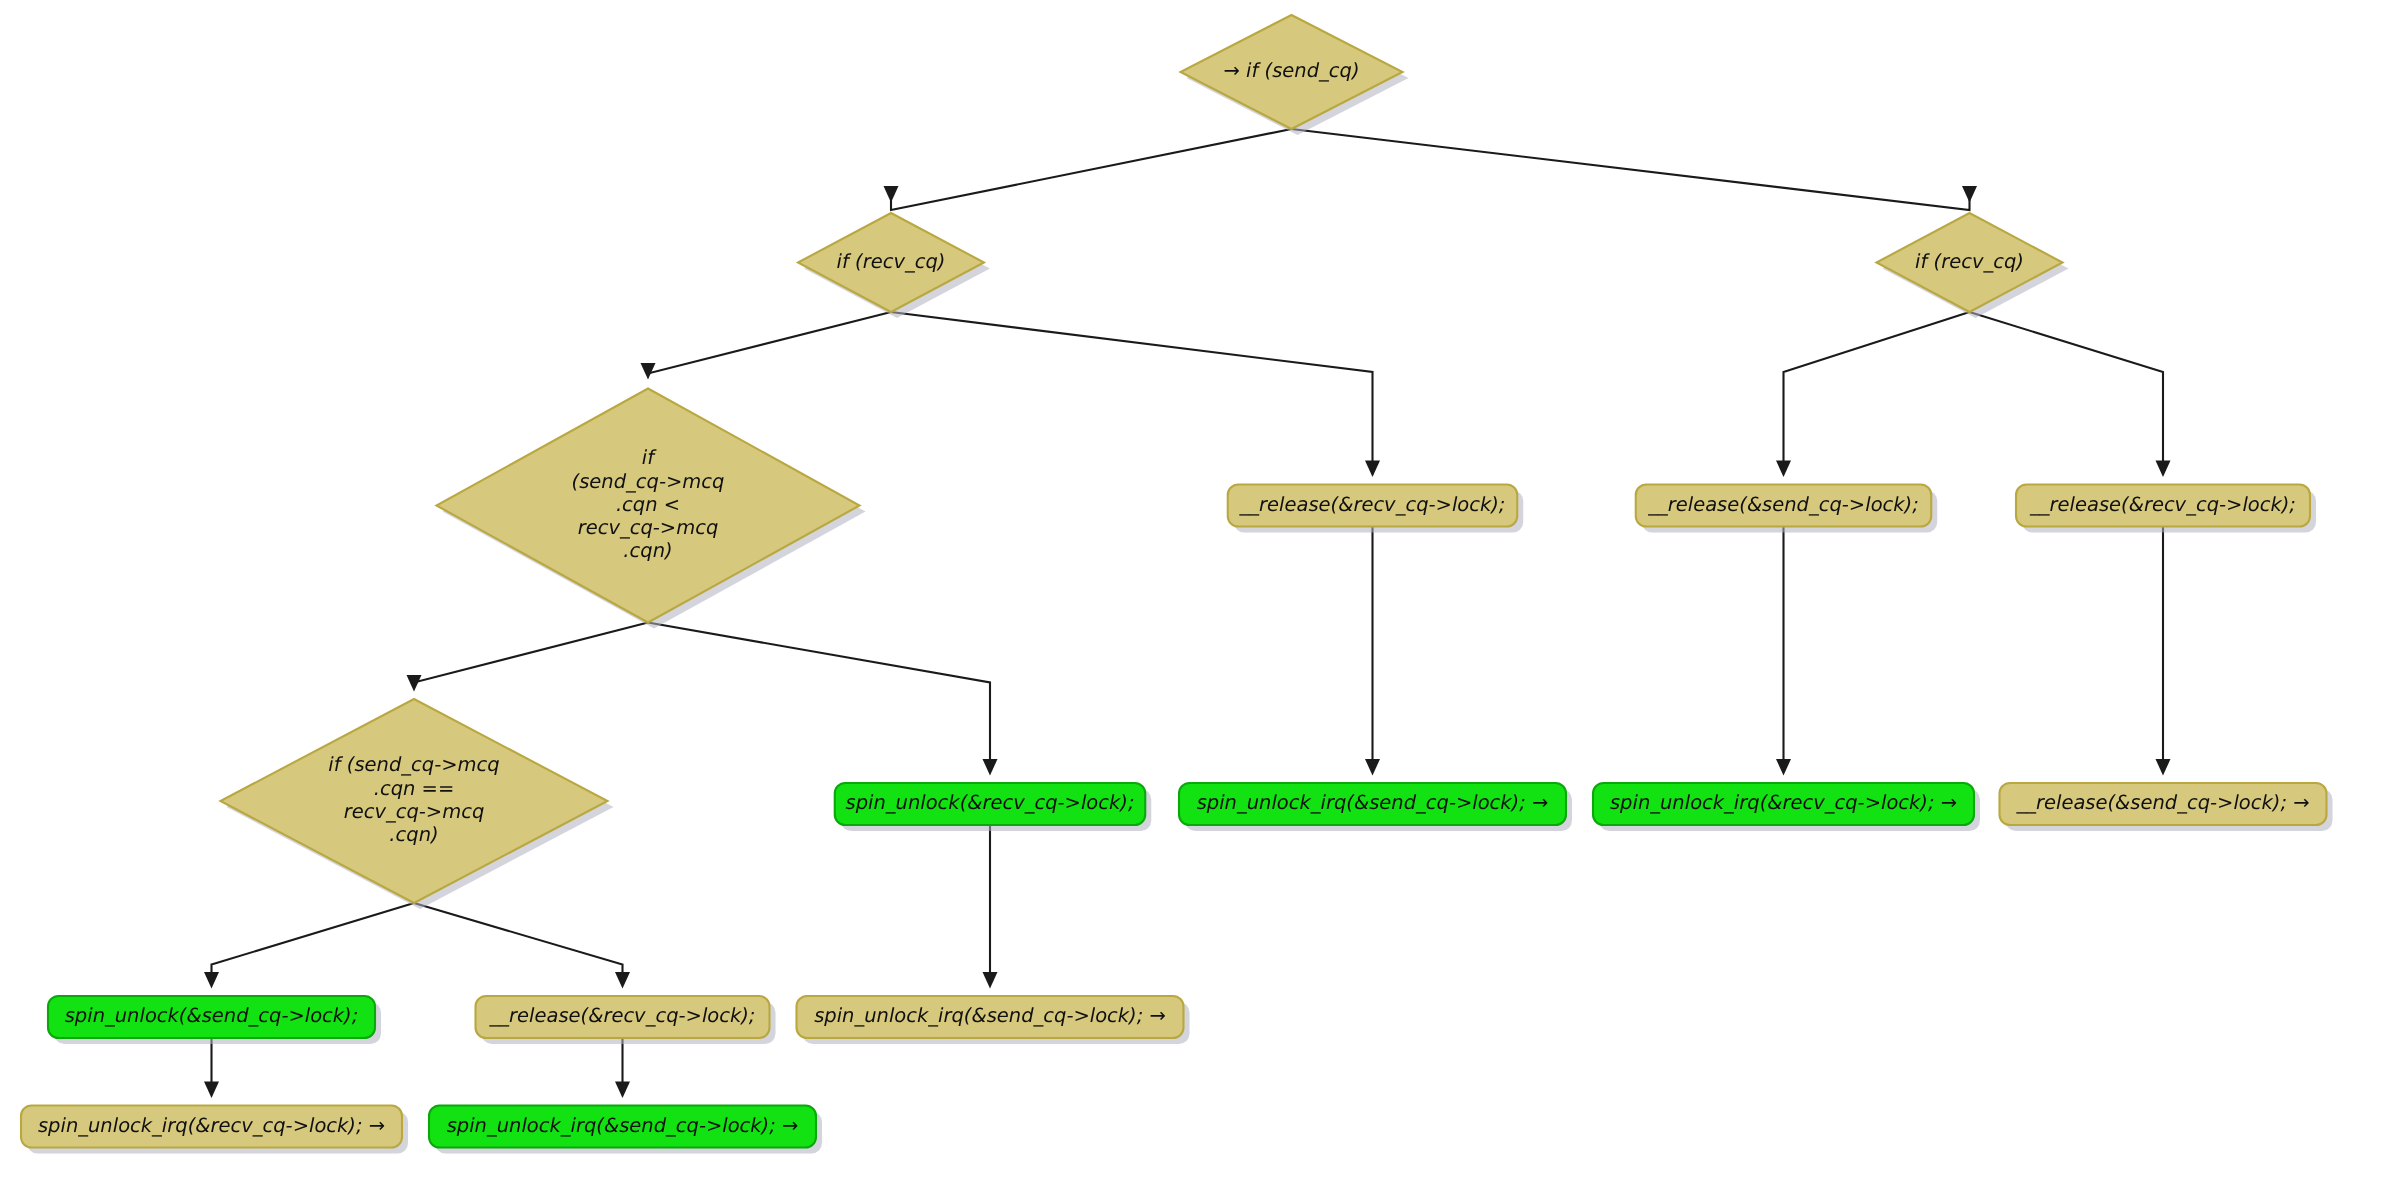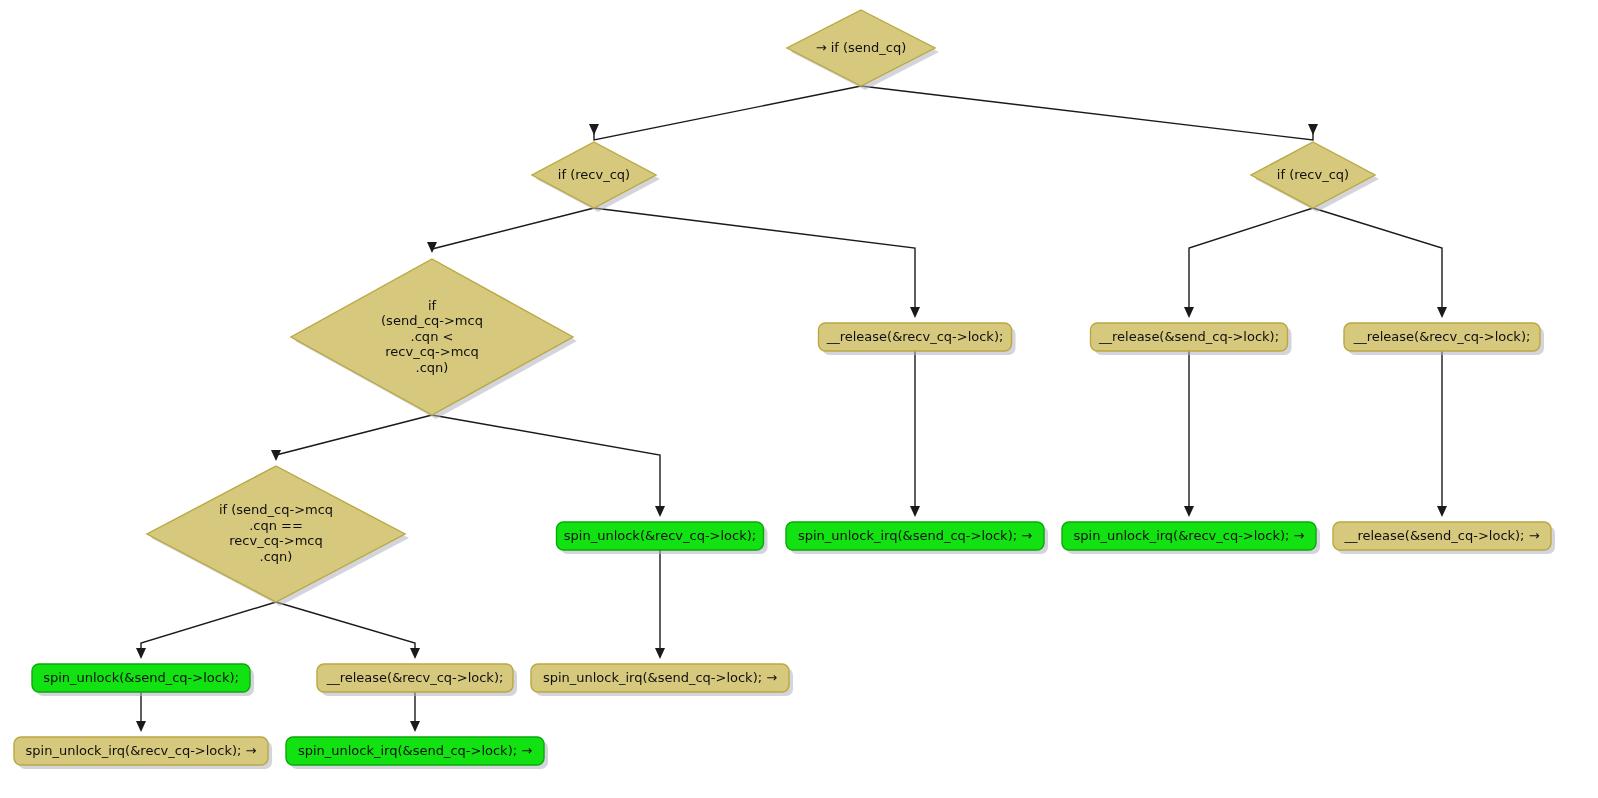--- a/index.html
+++ b/index.html
@@ -10,20 +10,21 @@
   body {
     width: 1598px;
     height: 798px;
     overflow: hidden;
     font-family: "DejaVu Sans", sans-serif;
   }
   #diagram-root {
     position: relative;
     width: 1400px;
     height: 798px;
+    font-style: italic;
   }
   svg#flow-svg {
     display: block;
     width: 1598px;
     height: 798px;
   }
   .edge-line {
     fill: none;
     stroke: #1a1a1a;
     stroke-width: 1.4;

